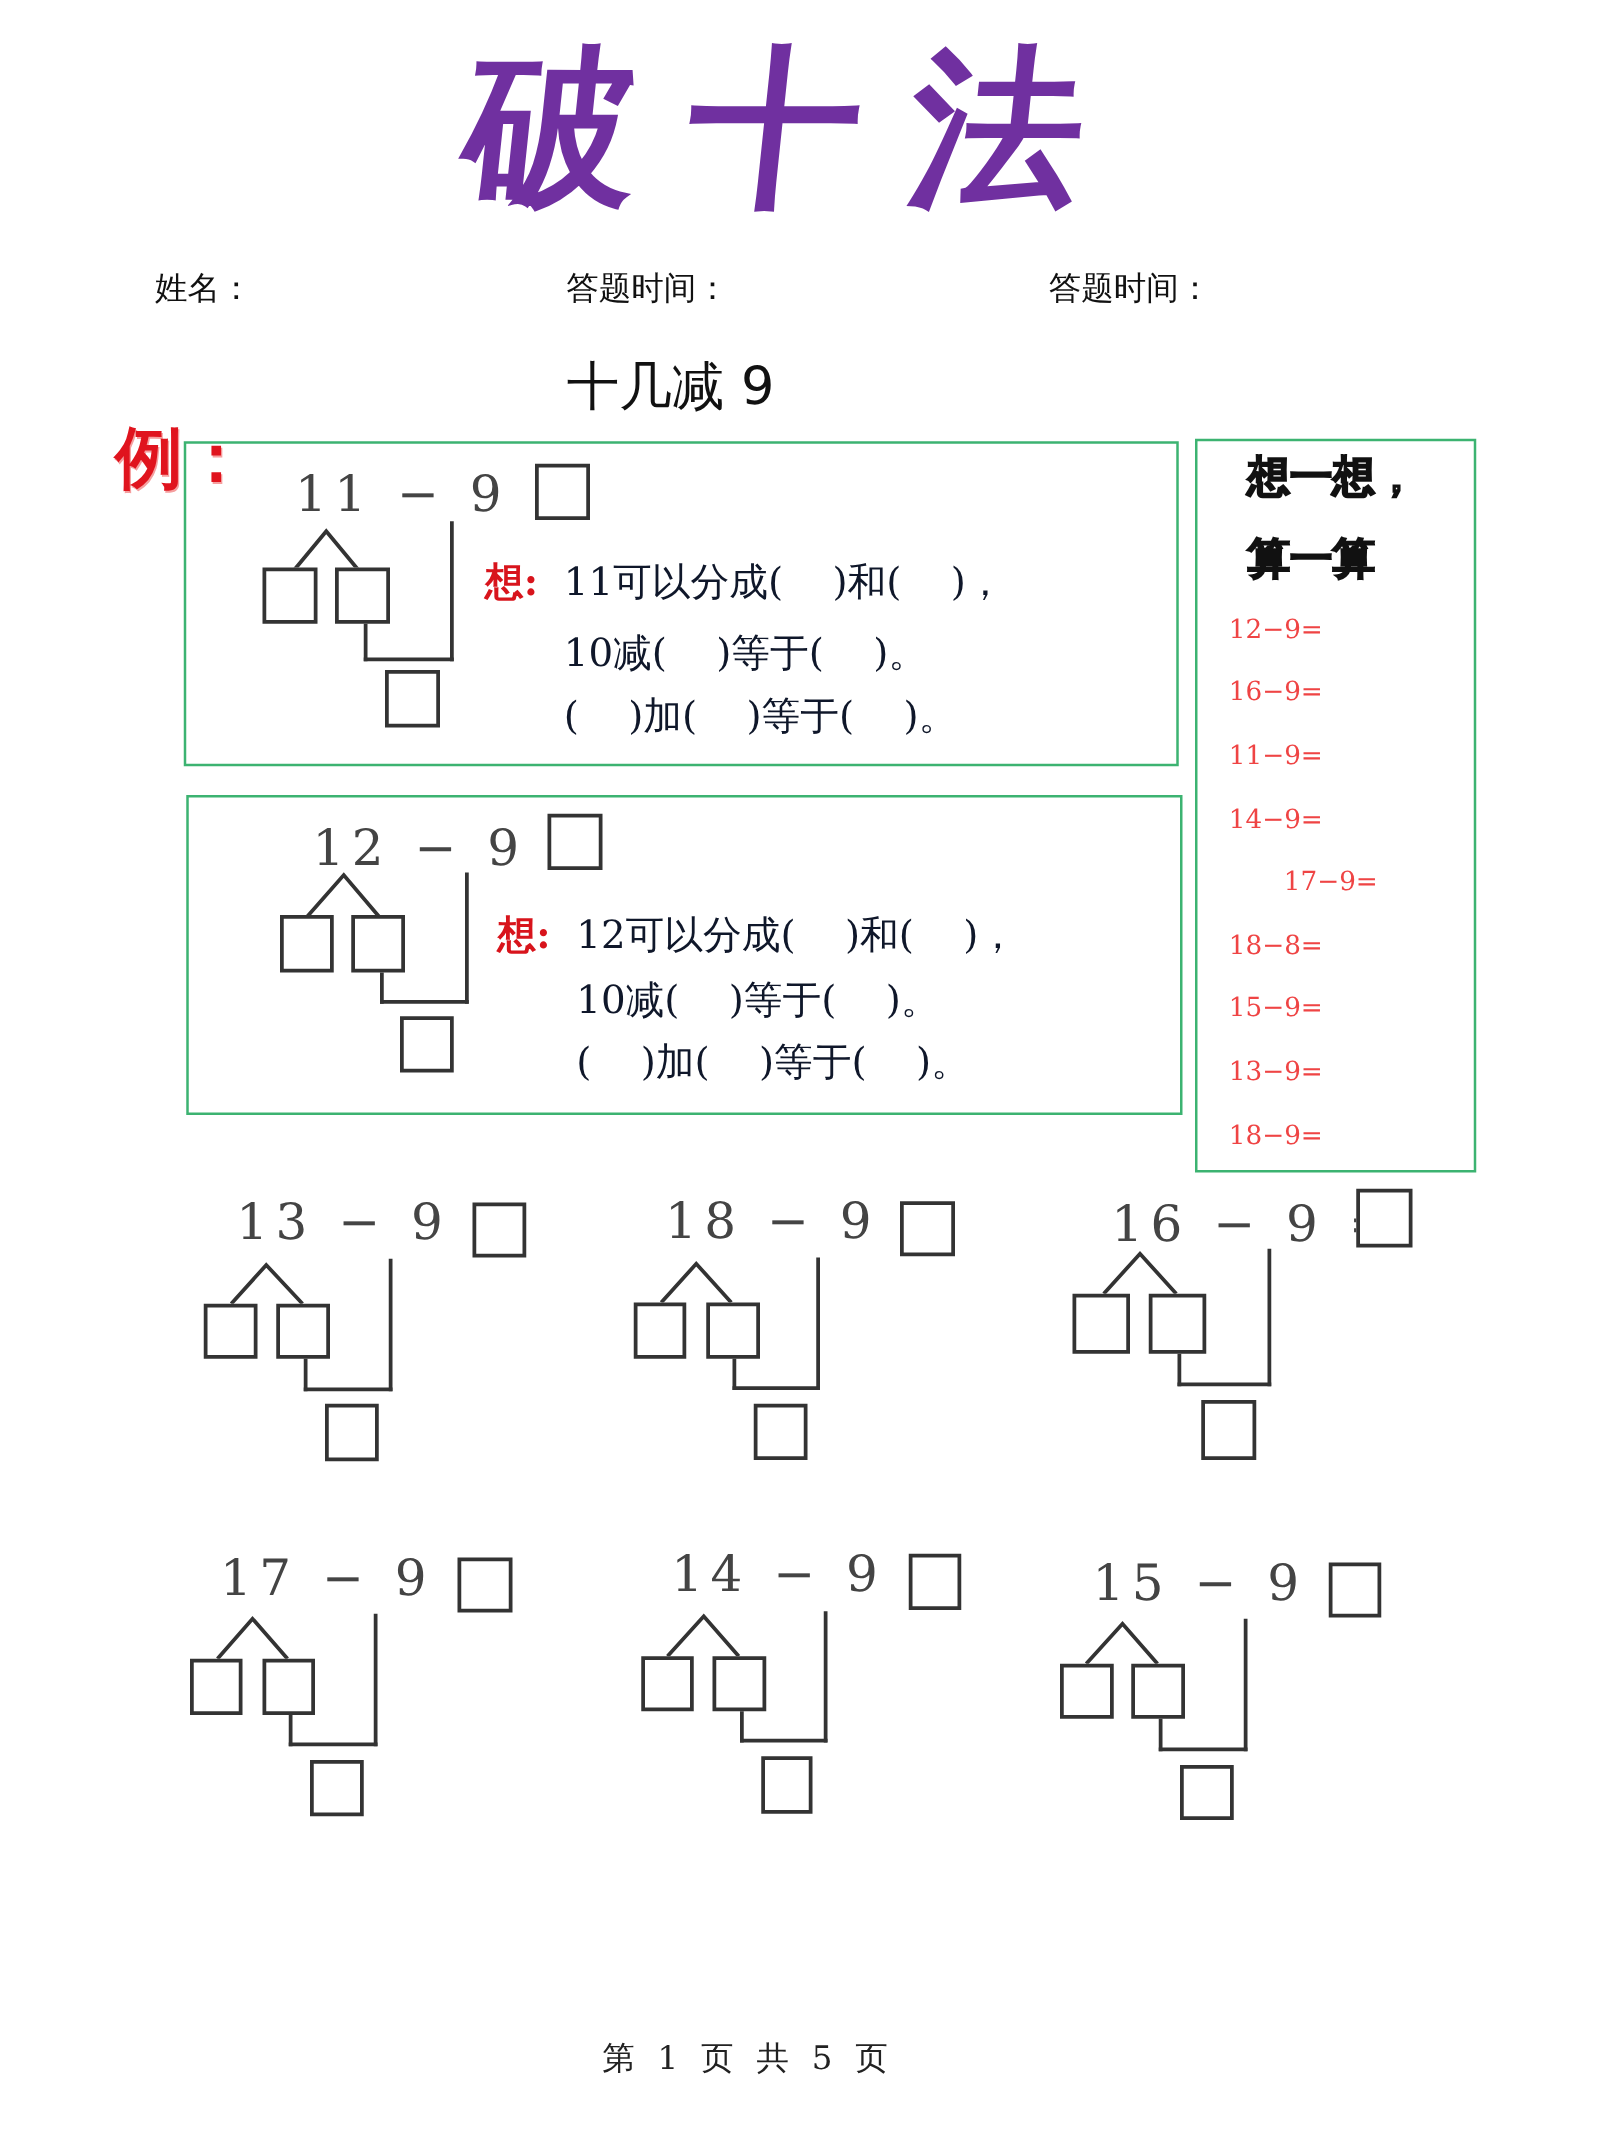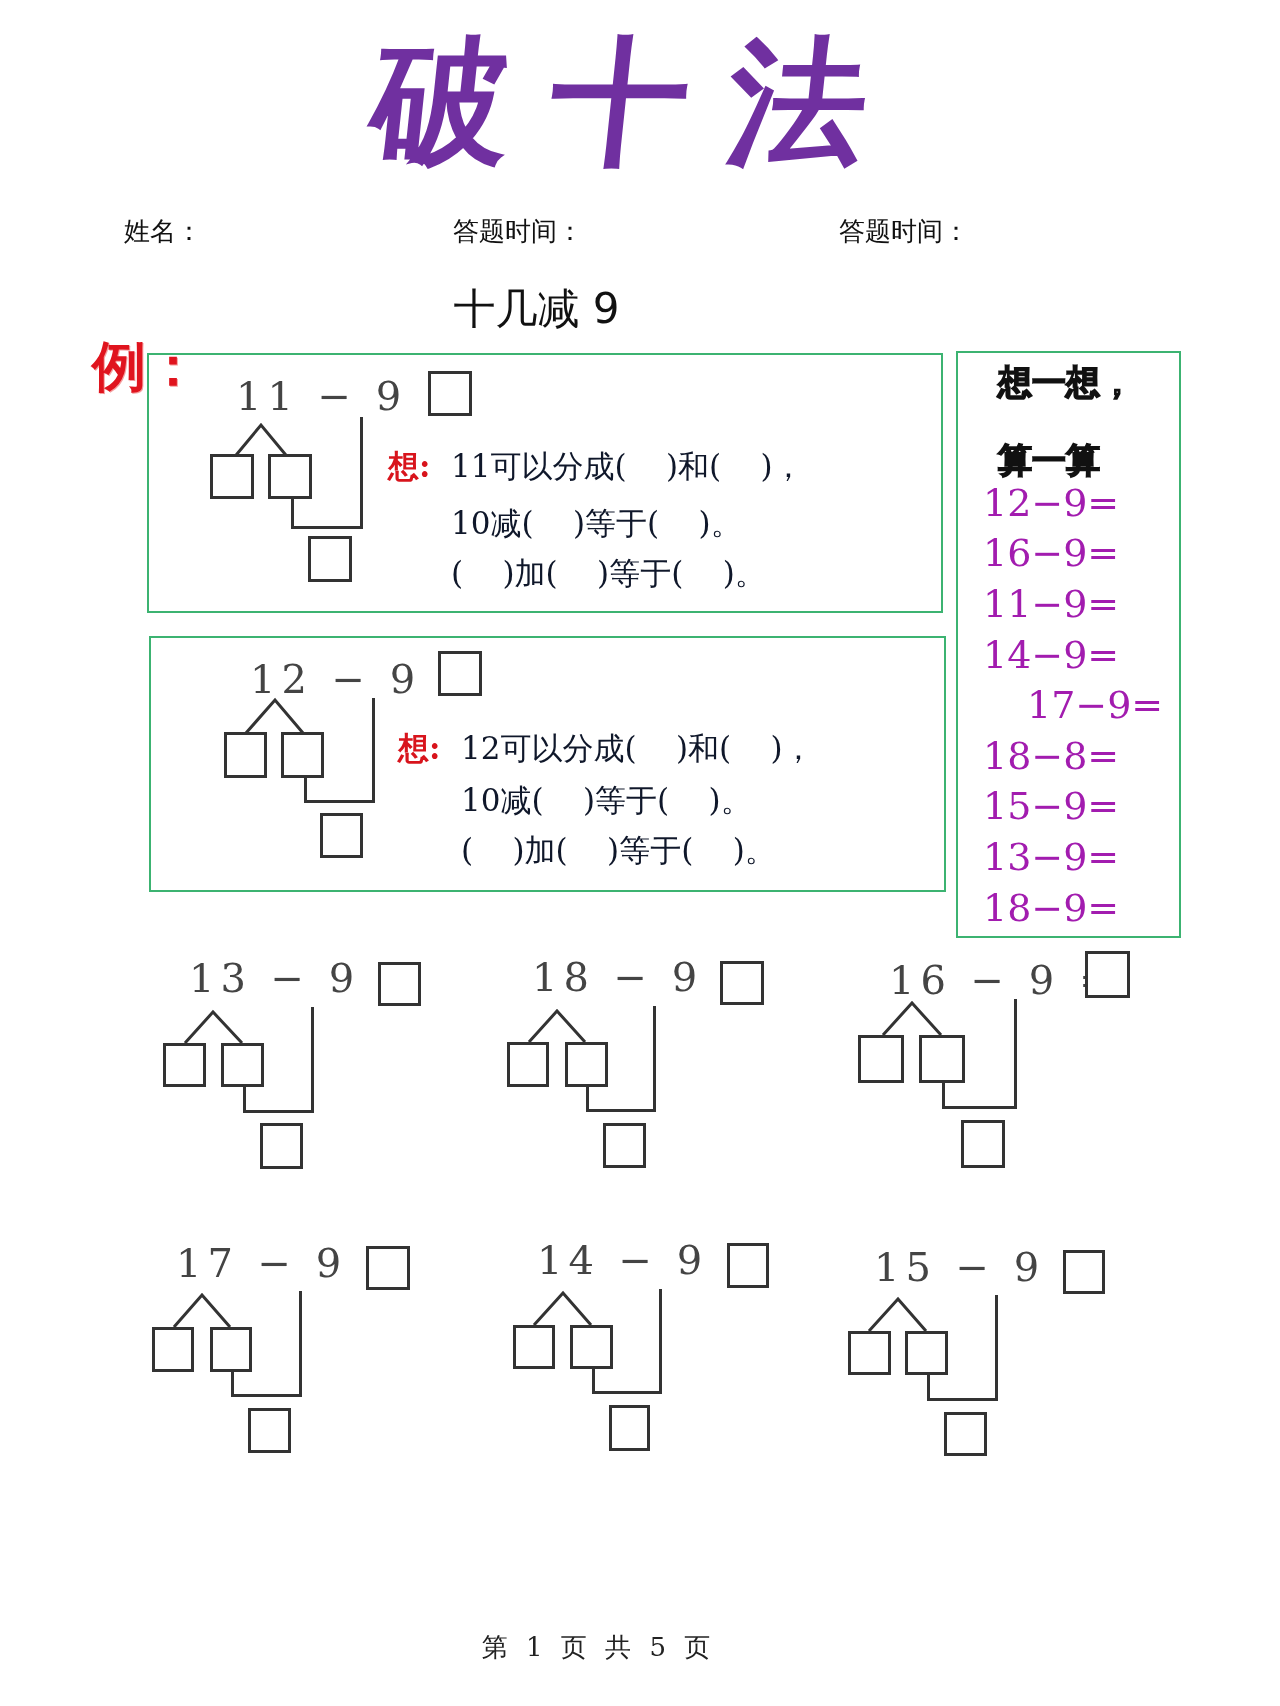--- a/index.html
+++ b/index.html
@@ -20,21 +20,21 @@
   .eq { font-size:40px; line-height:44px; color:#444; letter-spacing:6px; white-space:nowrap;
         font-family:"DejaVu Serif","Liberation Serif",serif; }
   .sq { border:3px solid #333; box-sizing:border-box; background:#fff; }
   .ln { background:#333; }
   .think-line { font-size:31px; line-height:36px; color:#0f172a; white-space:pre;
                 font-family:"DejaVu Serif","Liberation Serif",serif; }
   .think-label { font-size:31px; line-height:36px; color:#d8141c; font-weight:bold; white-space:pre;
                  font-family:"DejaVu Serif","Liberation Serif",serif; }
   .side-head { font-size:34px; line-height:40px; color:#fff; font-weight:bold; white-space:nowrap;
                -webkit-text-stroke:1.6px #111; font-family:"DejaVu Sans","Liberation Sans",sans-serif; }
-  .side-eq { font-size:38px; line-height:34px; color:#a21caf; white-space:nowrap;
+  .side-eq { font-size:21px; line-height:34px; color:#ef4444; white-space:nowrap;
              font-family:"DejaVu Serif","Liberation Serif",serif; }
   .footer { left:0; width:1192px; top:1631px; text-align:center; font-size:26px; line-height:32px;
             color:#222; word-spacing:10px; font-family:"DejaVu Serif","Liberation Serif",serif; }
   svg.caret { position:absolute; overflow:visible; }
 </style>
 </head>
 <body>
 
 <div class="abs title">破十法</div>
 
@@ -75,21 +75,21 @@
 <div class="abs ln" style="left:304px; top:800px; width:71px; height:3px;"></div>
 <div class="abs ln" style="left:304px; top:778px; width:3px; height:25px;"></div>
 <div class="abs sq" style="left:320px; top:813px; width:43px; height:45px;"></div>
 <div class="abs think-label" style="left:398px; top:730px;">想:</div>
 <div class="abs think-line" style="left:461px; top:730px;">12可以分成(    )和(    )，</div>
 <div class="abs think-line" style="left:461px; top:782px;">10减(    )等于(    )。</div>
 <div class="abs think-line" style="left:461px; top:832px;">(    )加(    )等于(    )。</div>
 
 <div class="abs gbox" style="left:956px; top:351px; width:225px; height:587px;"></div>
 <div class="abs side-head" style="left:998px; top:362px;">想一想，</div>
-<div class="abs side-head" style="left:998px; top:440px;">算一算</div>
+<div class="abs side-head" style="left:998px; top:430px;font-family:Liberation Mono, monospace;">算一算</div>
 <div class="abs side-eq" style="left:983px; top:486px;">12−9=</div>
 <div class="abs side-eq" style="left:983px; top:536px;">16−9=</div>
 <div class="abs side-eq" style="left:983px; top:587px;">11−9=</div>
 <div class="abs side-eq" style="left:983px; top:638px;">14−9=</div>
 <div class="abs side-eq" style="left:1027px; top:688px;">17−9=</div>
 <div class="abs side-eq" style="left:983px; top:739px;">18−8=</div>
 <div class="abs side-eq" style="left:983px; top:789px;">15−9=</div>
 <div class="abs side-eq" style="left:983px; top:840px;">13−9=</div>
 <div class="abs side-eq" style="left:983px; top:891px;">18−9=</div>
 

